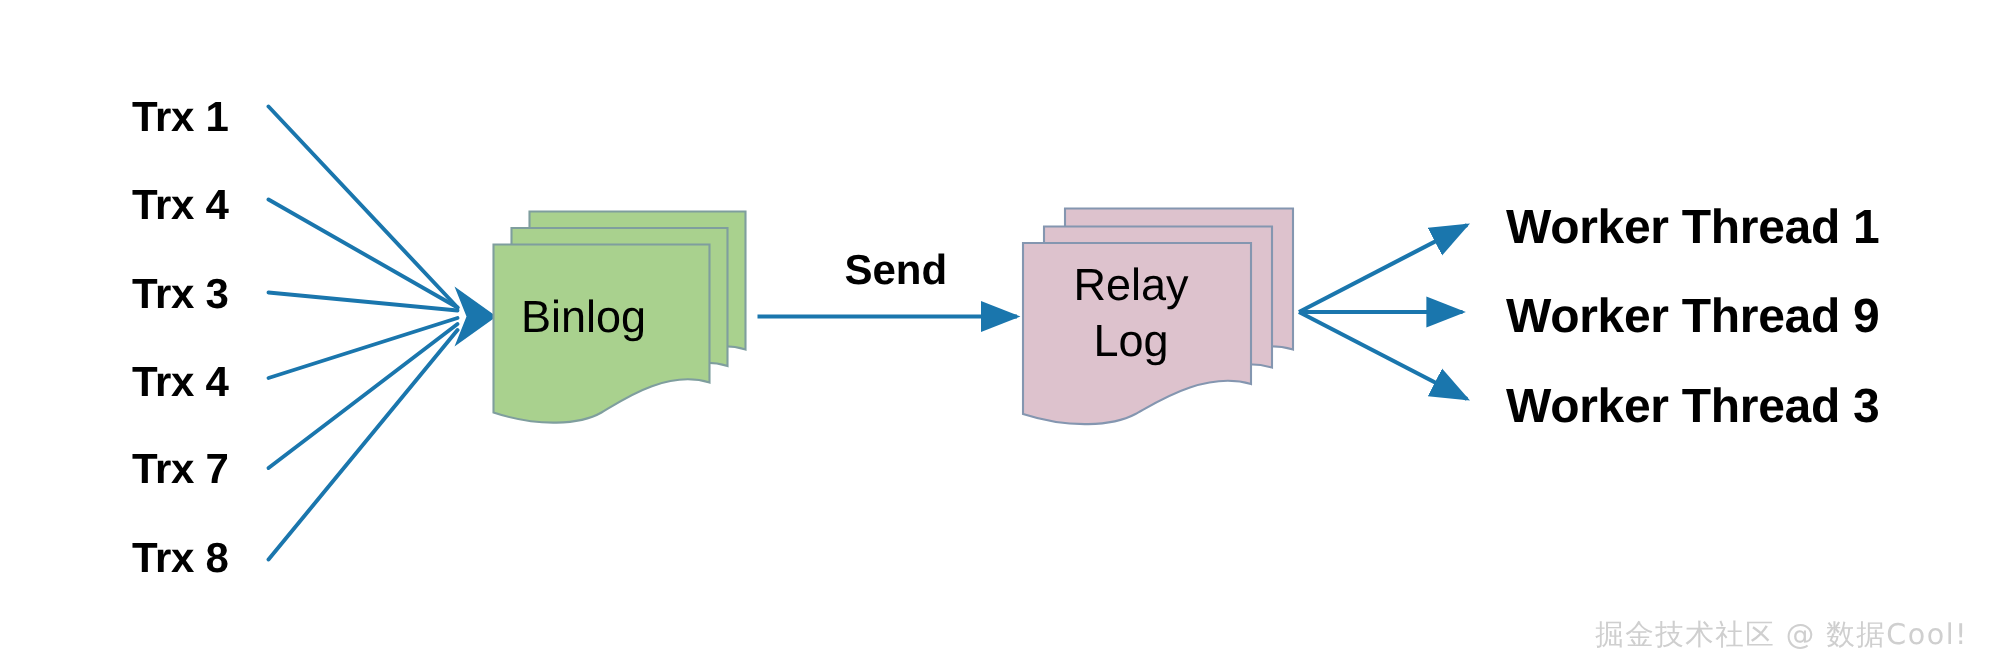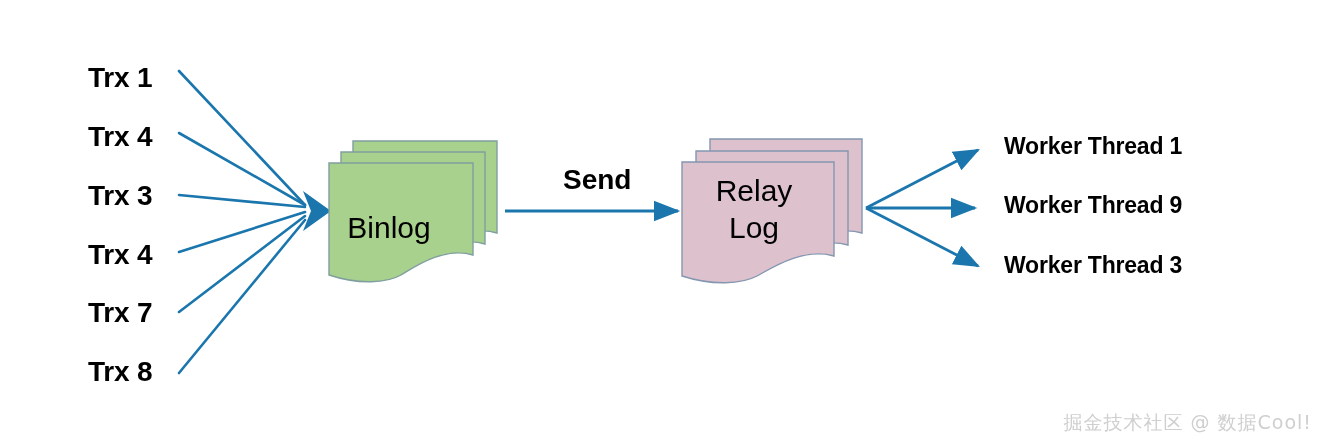--- a/index.html
+++ b/index.html
@@ -32,21 +32,21 @@
     color: #000000;
     white-space: nowrap;
     line-height: 1;
   }
   .trx-label {
     font-size: 28px;
     font-weight: bold;
     letter-spacing: -0.2px;
   }
   .worker-label {
-    font-size: 23px;
+    font-size: 32px;
     font-weight: bold;
     letter-spacing: -0.2px;
   }
   .send-label {
     font-size: 28px;
     font-weight: bold;
   }
   .shape-text {
     position: absolute;
     font-family: "Liberation Sans", sans-serif;
@@ -128,21 +128,21 @@
     </g>
   </svg>
 
   <div class="label-text trx-label" style="left:88px; top:64px;">Trx 1</div>
   <div class="label-text trx-label" style="left:88px; top:123px;">Trx 4</div>
   <div class="label-text trx-label" style="left:88px; top:182px;">Trx 3</div>
   <div class="label-text trx-label" style="left:88px; top:241px;">Trx 4</div>
   <div class="label-text trx-label" style="left:88px; top:299px;">Trx 7</div>
   <div class="label-text trx-label" style="left:88px; top:358px;">Trx 8</div>
 
-  <div class="shape-text" style="left:329px; top:210px; width:120px;">Binlog</div>
+  <div class="shape-text" style="left:329px; top:194px; width:120px;">Binlog</div>
 
   <div class="shape-text" style="left:682px; top:173px; width:144px;">Relay
 Log</div>
 
   <div class="label-text send-label" style="left:563px; top:166px;">Send</div>
 
   <div class="label-text worker-label" style="left:1004px; top:135px;">Worker Thread 1</div>
   <div class="label-text worker-label" style="left:1004px; top:194px;">Worker Thread 9</div>
   <div class="label-text worker-label" style="left:1004px; top:254px;text-align:right;">Worker Thread 3</div>
 

